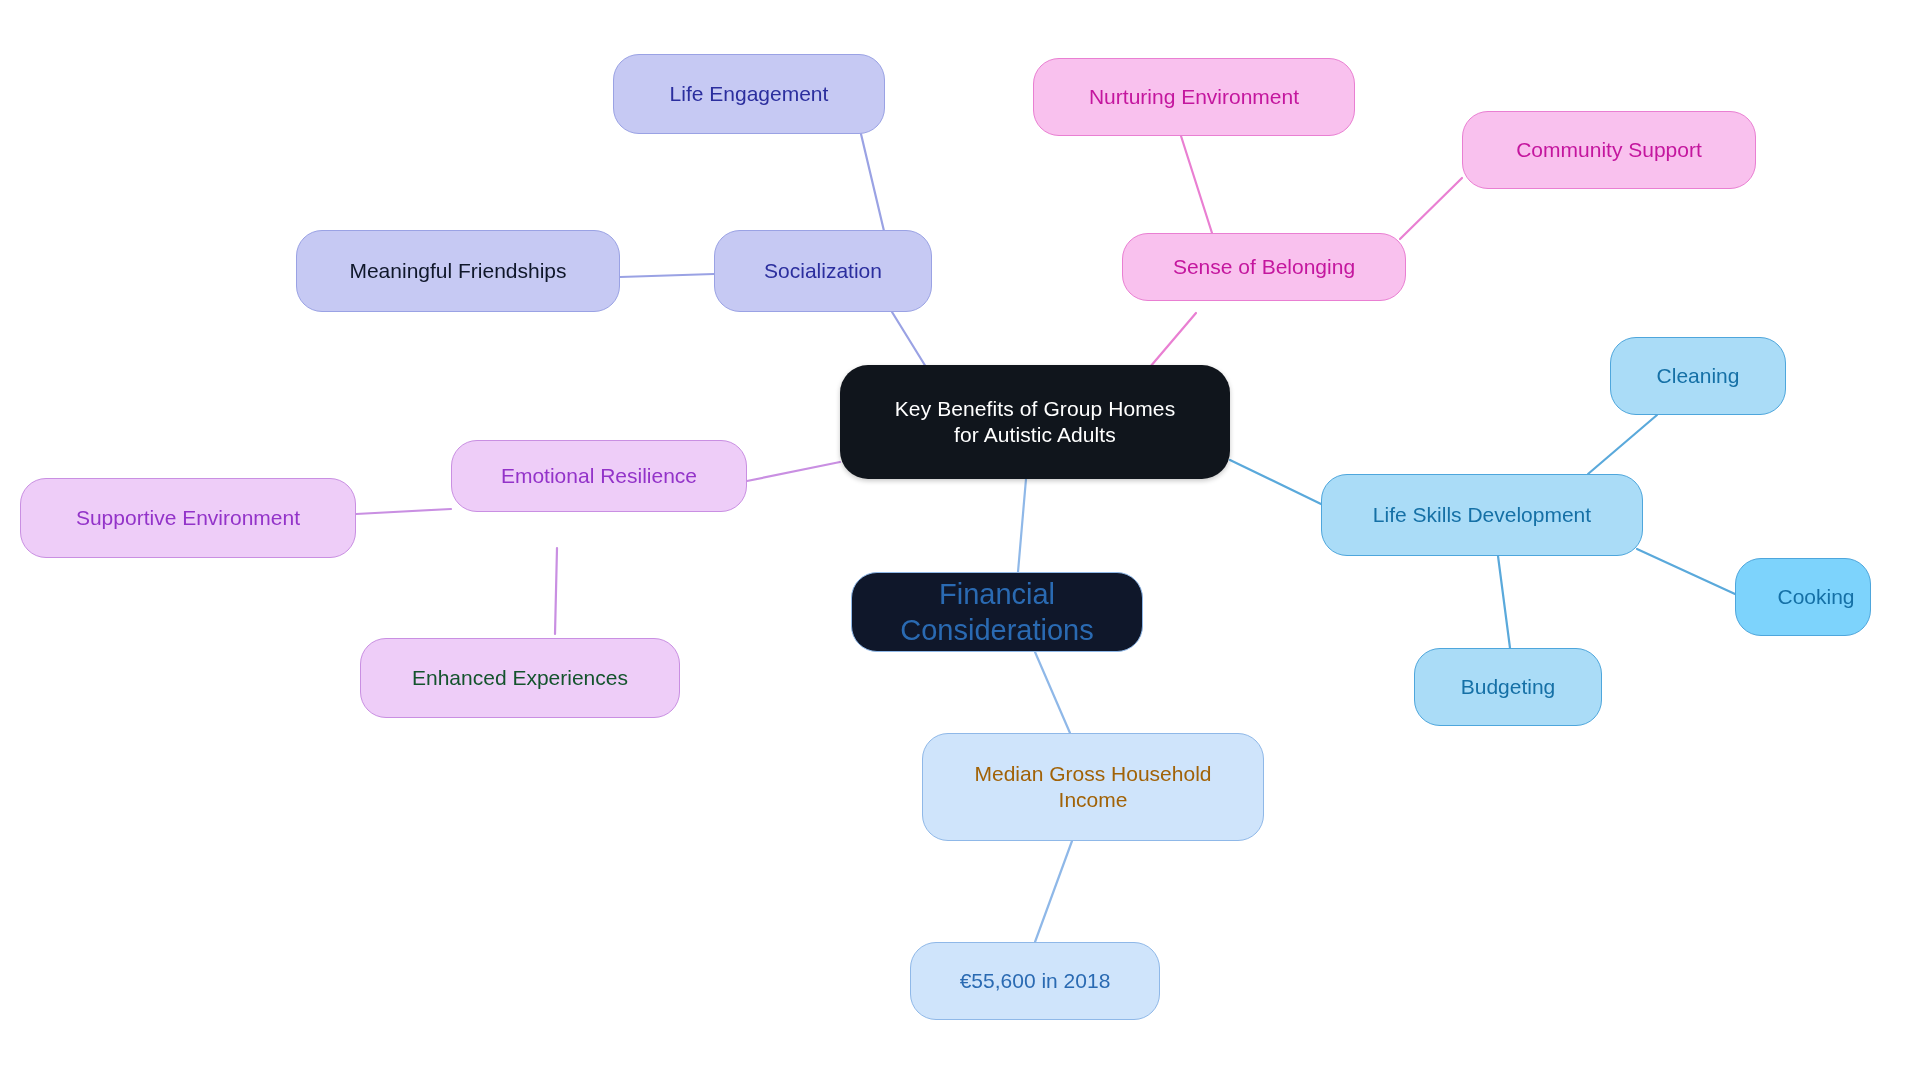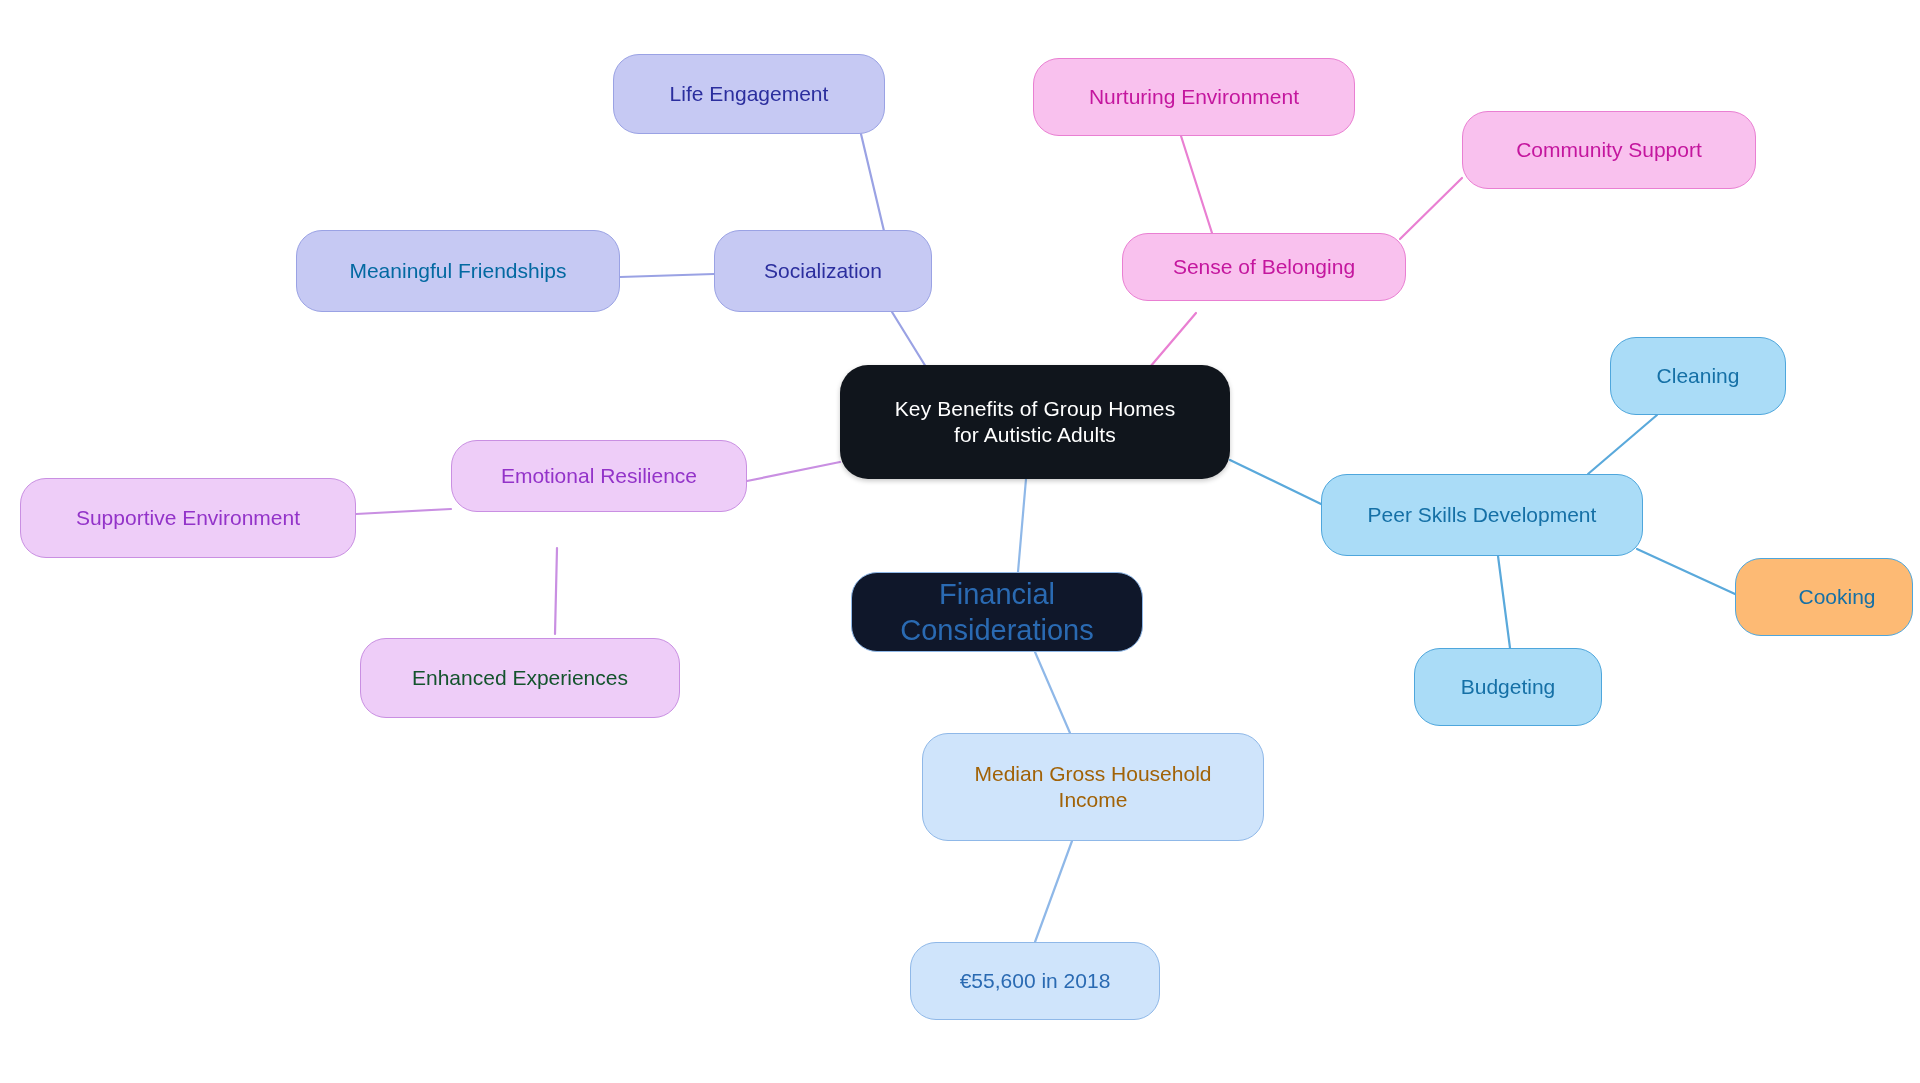--- a/index.html
+++ b/index.html
@@ -68,27 +68,27 @@
       <path d="M 1072 841 L 1035 942" stroke="#8fb8e8" stroke-width="2.2" fill="none" stroke-linecap="round"></path>
       <path d="M 840 462 L 747 481" stroke="#c98fe2" stroke-width="2.2" fill="none" stroke-linecap="round"></path>
       <path d="M 451 509 L 356 514" stroke="#c98fe2" stroke-width="2.2" fill="none" stroke-linecap="round"></path>
       <path d="M 557 548 L 555 634" stroke="#c98fe2" stroke-width="2.2" fill="none" stroke-linecap="round"></path>
     </svg>
   <div id="node-layer">
       <div class="node root" style="left: 840px; top: 365px; width: 390px; height: 114px; background: rgb(16, 21, 28); border-color: rgb(16, 21, 28); color: rgb(255, 255, 255); font-size: 21px;">Key Benefits of Group Homes
 for Autistic Adults</div>
       <div class="node" style="left: 714px; top: 230px; width: 218px; height: 82px; background: rgb(198, 201, 243); border-color: rgb(154, 162, 228); color: rgb(43, 46, 158); font-size: 21px;">Socialization</div>
       <div class="node" style="left: 613px; top: 54px; width: 272px; height: 80px; background: rgb(198, 201, 243); border-color: rgb(154, 162, 228); color: rgb(43, 46, 158); font-size: 21px;">Life Engagement</div>
-      <div class="node" style="left: 296px; top: 230px; width: 324px; height: 82px; background: rgb(198, 201, 243); border-color: rgb(154, 162, 228); color: #0369a1; font-size: 21px;">Meaningful Friendships</div>
+      <div class="node" style="left: 296px; top: 230px; width: 324px; height: 82px; background: rgb(198, 201, 243); border-color: rgb(154, 162, 228); color: #0f172a; font-size: 21px;">Meaningful Friendships</div>
       <div class="node" style="left: 1122px; top: 233px; width: 284px; height: 68px; background: rgb(249, 193, 238); border-color: rgb(233, 127, 210); color: rgb(196, 22, 158); font-size: 21px;">Sense of Belonging</div>
       <div class="node" style="left: 1033px; top: 58px; width: 322px; height: 78px; background: rgb(249, 193, 238); border-color: rgb(233, 127, 210); color: rgb(196, 22, 158); font-size: 21px;">Nurturing Environment</div>
       <div class="node" style="left: 1462px; top: 111px; width: 294px; height: 78px; background: rgb(249, 193, 238); border-color: rgb(233, 127, 210); color: rgb(196, 22, 158); font-size: 21px;">Community Support</div>
-      <div class="node" style="left: 1321px; top: 474px; width: 322px; height: 82px; background: rgb(170, 220, 247); border-color: rgb(78, 166, 220); color: rgb(21, 112, 166); font-size: 21px;">Peer Skills Development</div>
+      <div class="node" style="left: 1321px; top: 474px; width: 322px; height: 82px; background: rgb(170, 220, 247); border-color: rgb(78, 166, 220); color: rgb(21, 112, 166); font-size: 21px;">Life Skills Development</div>
       <div class="node" style="left: 1610px; top: 337px; width: 176px; height: 78px; background: rgb(170, 220, 247); border-color: rgb(78, 166, 220); color: rgb(21, 112, 166); font-size: 21px;">Cleaning</div>
-      <div class="node" style="left: 1735px; top: 558px; width: 178px; height: 78px; background: #fdba74; border-color: rgb(78, 166, 220); color: rgb(21, 112, 166); font-size: 21px; padding-left: 36px;">Cooking</div>
+      <div class="node" style="left: 1735px; top: 558px; width: 136px; height: 78px; background: #7dd3fc; border-color: rgb(78, 166, 220); color: rgb(21, 112, 166); font-size: 21px; padding-left: 36px;">Cooking</div>
       <div class="node" style="left: 1414px; top: 648px; width: 188px; height: 78px; background: rgb(170, 220, 247); border-color: rgb(78, 166, 220); color: rgb(21, 112, 166); font-size: 21px;">Budgeting</div>
       <div class="node" style="left: 851px; top: 572px; width: 292px; height: 80px; background: #0f172a; border-color: rgb(143, 184, 232); color: rgb(42, 106, 178); font-size: 29px;">Financial Considerations</div>
       <div class="node" style="left: 922px; top: 733px; width: 342px; height: 108px; background: rgb(207, 228, 251); border-color: rgb(143, 184, 232); color: #a16207; font-size: 21px;">Median Gross Household
 Income</div>
       <div class="node" style="left: 910px; top: 942px; width: 250px; height: 78px; background: rgb(207, 228, 251); border-color: rgb(143, 184, 232); color: rgb(42, 106, 178); font-size: 21px;">€55,600 in 2018</div>
       <div class="node" style="left: 451px; top: 440px; width: 296px; height: 72px; background: rgb(238, 205, 248); border-color: rgb(201, 143, 226); color: rgb(147, 51, 201); font-size: 21px;">Emotional Resilience</div>
       <div class="node" style="left: 20px; top: 478px; width: 336px; height: 80px; background: rgb(238, 205, 248); border-color: rgb(201, 143, 226); color: rgb(147, 51, 201); font-size: 21px;">Supportive Environment</div>
       <div class="node" style="left: 360px; top: 638px; width: 320px; height: 80px; background: rgb(238, 205, 248); border-color: rgb(201, 143, 226); color: #14532d; font-size: 21px;">Enhanced Experiences</div>
     </div>
 </div>

